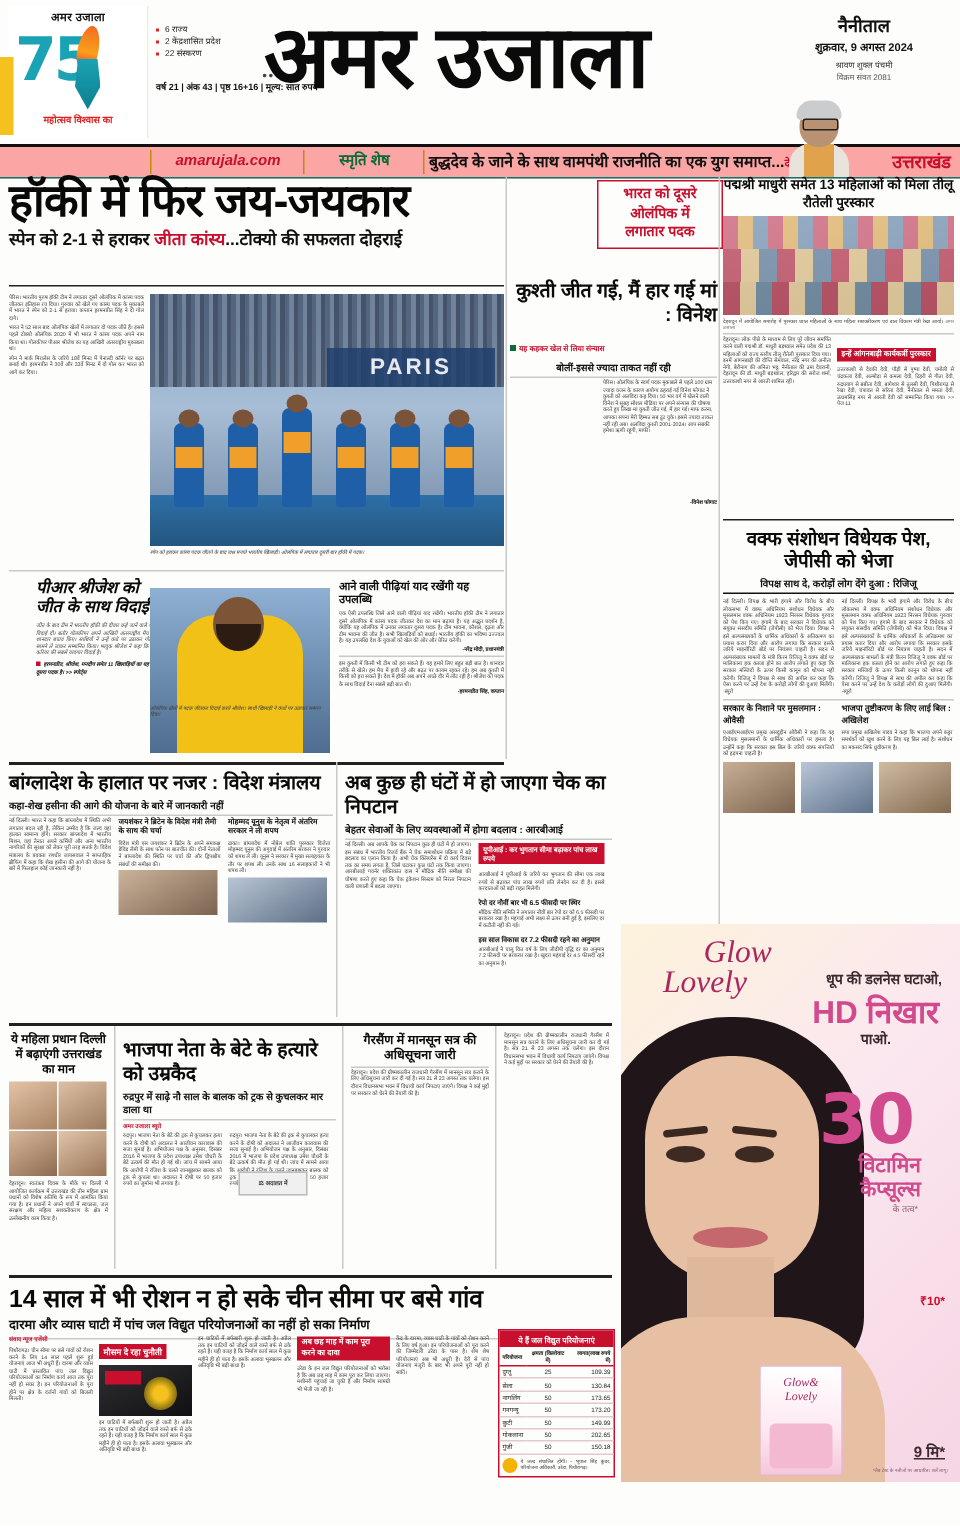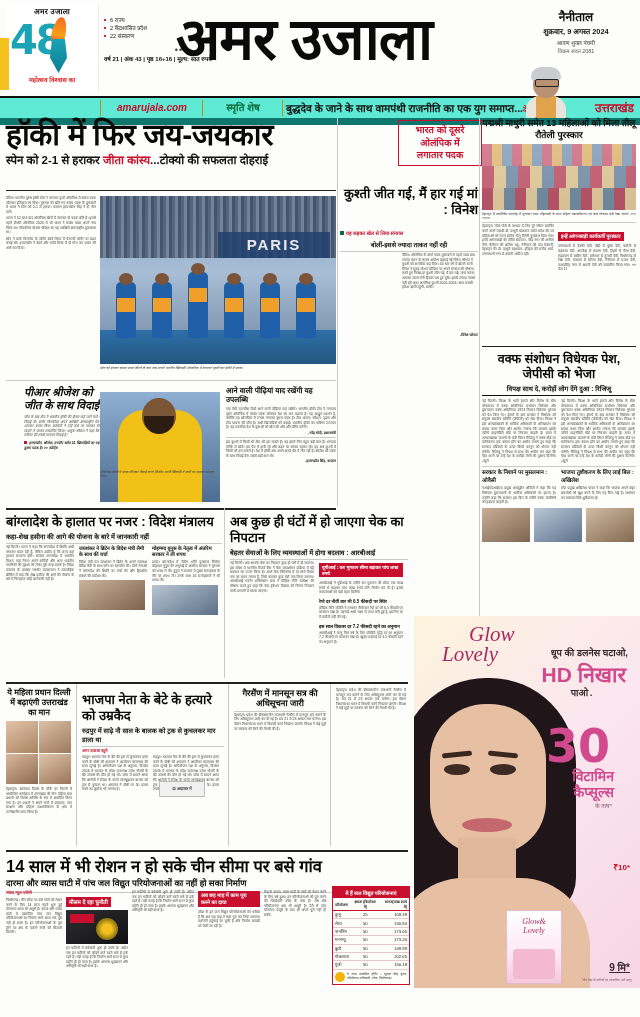--- a/index.html
+++ b/index.html
@@ -26,21 +26,21 @@
   .nameplate{position:absolute;left:128px;top:2px;width:352px;text-align:center;}
   .nameplate .title{font-size:58px;line-height:74px;font-weight:bold;color:#0a0a0a;font-family:"Liberation Sans",sans-serif;letter-spacing:-1px;}
 
   .editionbox{position:absolute;right:8px;top:10px;width:112px;text-align:center;}
   .editionbox .city{font-size:12px;font-weight:bold;color:#111;line-height:14px;}
   .editionbox .date{font-size:7.4px;font-weight:bold;color:#111;margin-top:2px;}
   .editionbox .sub1{font-size:5.6px;color:#333;margin-top:3px;}
   .editionbox .sub2{font-size:5.4px;color:#555;}
 
   
-  .ribbon{position:relative;height:20px;background:#5eead4;border-bottom:7px solid #0f766e;}
+  .ribbon{position:relative;height:20px;background:#fca5a5;border-bottom:1px solid #0f766e;}
   .ribbon .site{position:absolute;left:104px;top:0;width:96px;height:20px;line-height:20px;text-align:center;color:#c8102e;font-weight:bold;font-size:10px;font-style:italic;}
   .ribbon .sep{position:absolute;top:2px;width:1px;height:16px;background:#bb8f0c;}
   .ribbon .smriti{position:absolute;left:206px;top:0;width:74px;height:20px;line-height:20px;text-align:center;font-size:10px;font-weight:bold;color:#0b6b3a;}
   .ribbon .teaser{position:absolute;left:286px;top:0;height:20px;line-height:20px;font-size:10.5px;font-weight:bold;color:#111;}
   .ribbon .teaser .tag{color:#c8102e;font-size:7.5px;}
   .ribbon .state{position:absolute;right:6px;top:0;height:20px;line-height:20px;font-size:12px;font-weight:bold;color:#c8102e;}
   .ribbon .portrait{position:absolute;right:72px;top:-34px;width:44px;height:54px;overflow:hidden;}
   .ribbon .portrait .head{position:absolute;left:9px;top:6px;width:26px;height:28px;border-radius:50% 50% 46% 46%;background:#b99274;}
   .ribbon .portrait .hair{position:absolute;left:7px;top:3px;width:30px;height:13px;border-radius:14px 14px 4px 4px;background:#caccce;}
   .ribbon .portrait .glass{position:absolute;left:11px;top:15px;width:22px;height:6px;border:1.4px solid #222;border-radius:2px;}
@@ -115,21 +115,21 @@
   .tbl td.n{text-align:center;}
   .tbl td.c{text-align:right;}
 
   
   .ad{position:absolute;left:414px;top:616px;width:226px;height:372px;overflow:hidden;background:linear-gradient(135deg,#fdf3dc 0%,#fbe7ef 45%,#f6d5e4 100%);}
   .ad .brand{position:absolute;left:10px;top:8px;font-family:"Liberation Serif",serif;font-style:italic;color:#a8295e;}
   .ad .brand .g{font-size:21px;line-height:20px;display:block;margin-left:45px;}
   .ad .brand .l{font-size:21px;line-height:20px;display:block;margin-left:18px;}
   .ad .line1{position:absolute;right:12px;top:30px;font-size:9.5px;font-weight:bold;color:#3a2a2f;}
   .ad .hd{position:absolute;right:14px;top:44px;font-size:21px;font-weight:bold;color:#d14a8e;}
-  .ad .line2{position:absolute;right:46px;top:70px;font-size:9.5px;font-weight:bold;color:#3a2a2f;font-family:Liberation Mono, monospace;}
+  .ad .line2{position:absolute;right:46px;top:70px;font-size:9.5px;font-weight:bold;color:#3a2a2f;}
   .ad .thirty{position:absolute;right:30px;top:108px;font-size:46px;line-height:44px;font-weight:bold;color:#d14a8e;font-family:"DejaVu Sans",sans-serif;}
   .ad .vit{position:absolute;right:26px;top:152px;font-size:14px;line-height:16px;font-weight:bold;color:#d14a8e;text-align:right;}
   .ad .small{position:absolute;right:28px;top:186px;font-size:6px;color:#8d5a72;}
   .ad .model{position:absolute;left:-14px;top:62px;width:176px;height:310px;}
   .ad .model .hair{position:absolute;left:0;top:0;width:176px;height:240px;border-radius:86px 86px 40px 40px;background:#20161a;}
   .ad .model .face{position:absolute;left:30px;top:26px;width:116px;height:150px;border-radius:56px 56px 52px 52px;background:#e7c0a4;}
   .ad .model .neck{position:absolute;left:58px;top:160px;width:58px;height:52px;background:#dfb79b;}
   .ad .model .shoulder{position:absolute;left:-6px;top:200px;width:196px;height:120px;border-radius:70px 70px 0 0;background:#e7c0a4;}
   .ad .model .eyeL,.ad .model .eyeR{position:absolute;top:86px;width:26px;height:11px;border-radius:50%;background:#3d2a22;}
   .ad .model .eyeL{left:44px;} .ad .model .eyeR{left:90px;}
@@ -153,21 +153,21 @@
 <body>
 
 <div class="page">
 
   <div class="masthead">
 
     <div class="logo75">
       <div class="ylbar"></div>
       <div class="brandmini">अमर उजाला</div>
       <div class="big75">
-        <div class="num">48</div>
+        <div class="num">75</div>
         <div class="flame"></div>
         <div class="pen"></div>
       </div>
       <div class="tagline">महोत्सव विश्वास का</div>
     </div>
 
     <div class="colophon">
       <ul style="margin:0;padding:0;">
         <li>6 राज्य</li>
         <li>2 केंद्रशासित प्रदेश</li>

